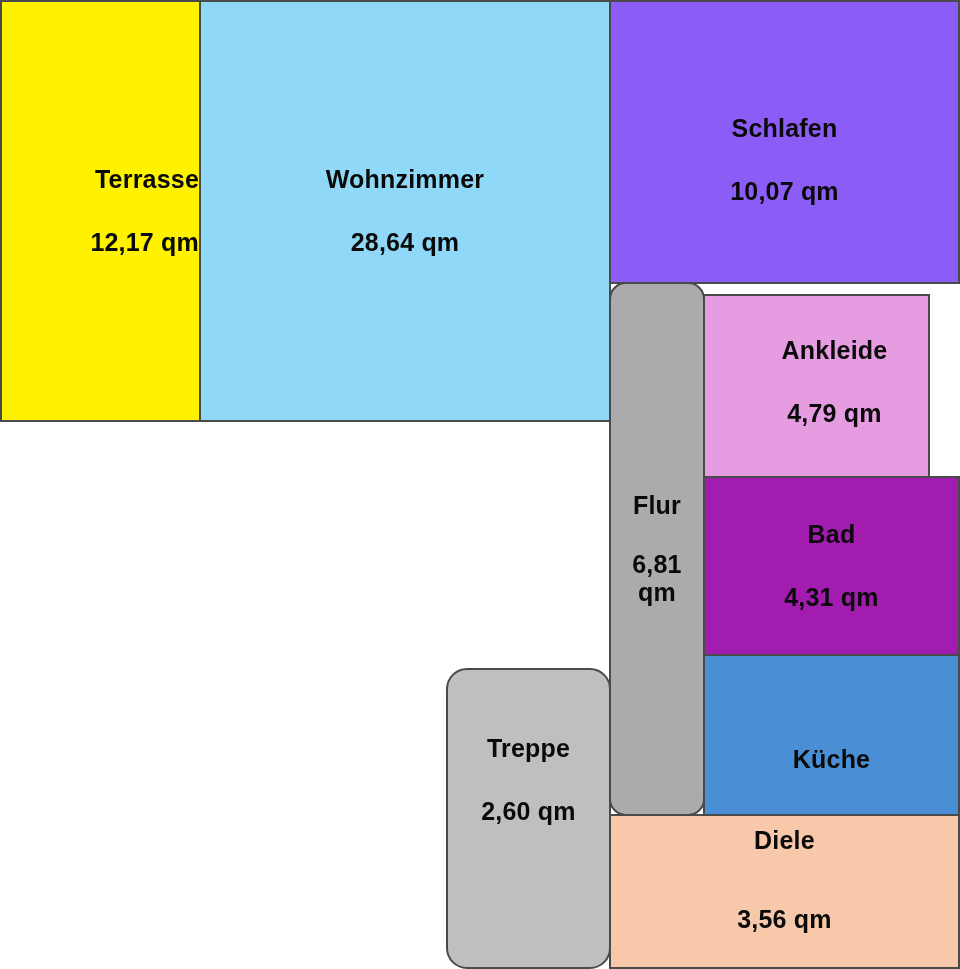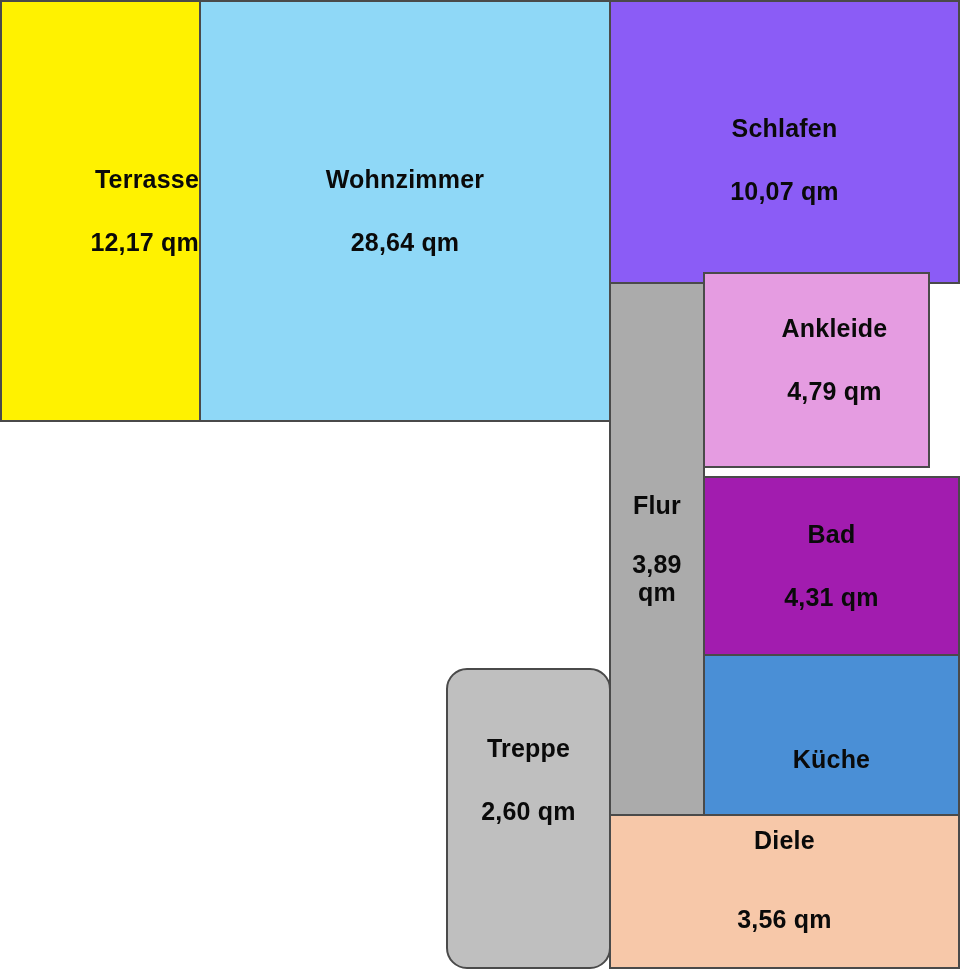--- a/index.html
+++ b/index.html
@@ -42,21 +42,21 @@
   }
   
   .room.r-terrasse .room-name,
   .room.r-terrasse .room-area,
   .room.r-wohnzimmer .room-name,
   .room.r-wohnzimmer .room-area {
     font-size: 25px;
   }
   .room.r-terrasse { justify-content: center; align-items: flex-end; }
   .room.r-wohnzimmer { justify-content: center; }
-  .room.r-flur { justify-content: center; }
+  .room.r-flur { justify-content: center; border-radius: 17px; }
   .room.r-flur .room-name { margin-bottom: 0; }
   .room.r-flur .room-area { margin-top: 30px; }
   .room.r-diele { justify-content: flex-start; padding-top: 10px; }
   .room.r-diele .room-area { margin-top: 50px; }
   .room.r-schlafen { justify-content: flex-start; padding-top: 112px; }
   .room.r-ankleide { justify-content: flex-start; padding-top: 40px; }
   .room.r-bad { justify-content: flex-start; padding-top: 42px; }
   .room.r-kueche { justify-content: center; padding-top: 48px; }
   .room.r-treppe { justify-content: flex-start; padding-top: 64px; border-radius: 21px; }
 </style>
@@ -69,27 +69,27 @@
       <div class="room-area">12,17 qm</div>
     </div>
     <div class="room r-wohnzimmer" style="left: 199px; top: 0px; width: 412px; height: 422px; background: rgb(143, 216, 247); border-color: rgb(74, 74, 74);">
       <div class="room-name">Wohnzimmer</div>
       <div class="room-area">28,64 qm</div>
     </div>
     <div class="room r-schlafen" style="left: 609px; top: 0px; width: 351px; height: 284px; background: #8b5cf6; border-color: rgb(74, 74, 74);">
       <div class="room-name">Schlafen</div>
       <div class="room-area">10,07 qm</div>
     </div>
-    <div class="room r-ankleide" style="left: 703px; top: 272px; width: 227px; height: 196px; background: rgb(229, 156, 225); border-color: rgb(74, 74, 74); padding-left: 36px;">
+    <div class="room r-ankleide" style="left: 703px; top: 294px; width: 227px; height: 196px; background: rgb(229, 156, 225); border-color: rgb(74, 74, 74); padding-left: 36px;">
       <div class="room-name">Ankleide</div>
       <div class="room-area">4,79 qm</div>
     </div>
     <div class="room r-flur" style="left: 609px; top: 282px; width: 96px; height: 534px; background: rgb(171, 171, 171); border-color: rgb(74, 74, 74);">
       <div class="room-name">Flur</div>
-      <div class="room-area">3,89 qm</div>
+      <div class="room-area">6,81 qm</div>
     </div>
     <div class="room r-bad" style="left: 703px; top: 476px; width: 257px; height: 180px; background: #a21caf; border-color: rgb(74, 74, 74);">
       <div class="room-name">Bad</div>
       <div class="room-area">4,31 qm</div>
     </div>
     <div class="room r-kueche" style="left: 703px; top: 654px; width: 257px; height: 162px; background: rgb(74, 143, 214); border-color: rgb(74, 74, 74);">
       <div class="room-name">Küche</div>
     </div>
     <div class="room r-treppe" style="left: 446px; top: 668px; width: 165px; height: 301px; background: rgb(191, 191, 191); border-color: rgb(74, 74, 74);">
       <div class="room-name">Treppe</div>

